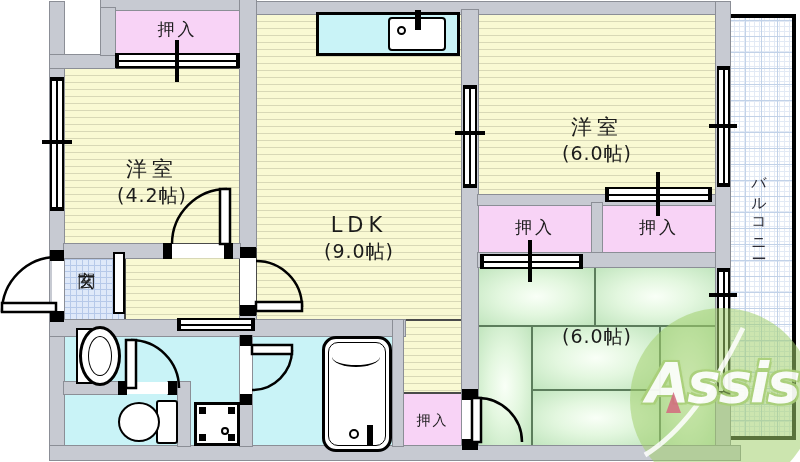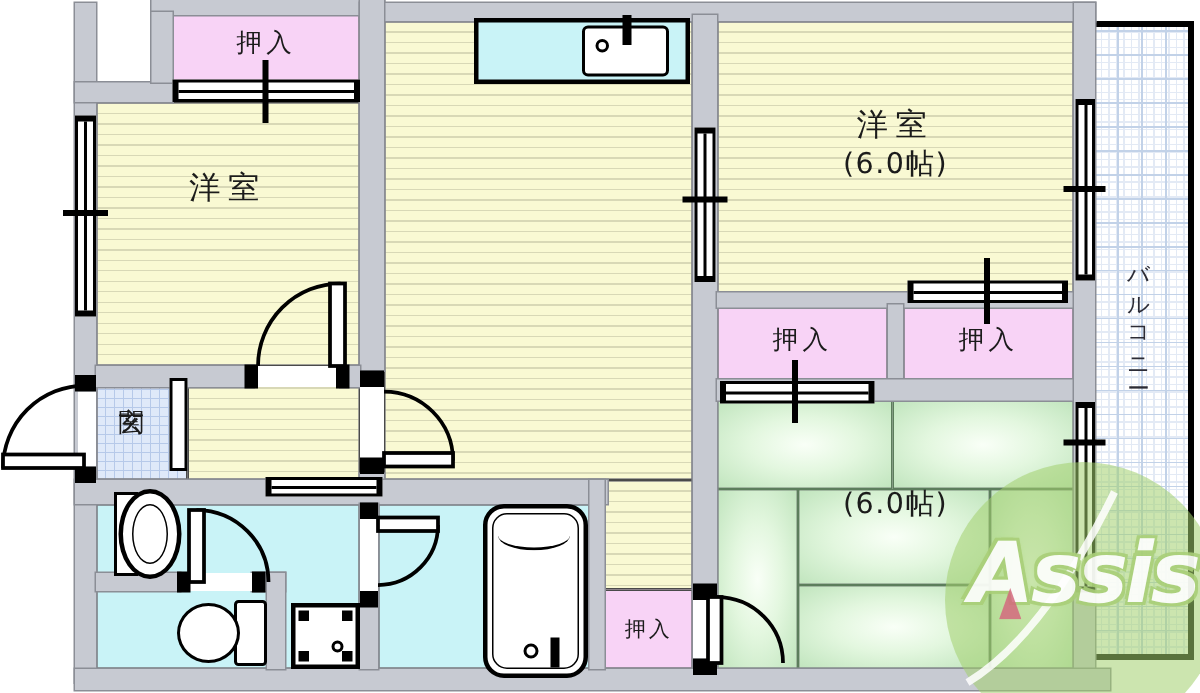--- a/index.html
+++ b/index.html
@@ -20,21 +20,21 @@
   .mat{position:absolute;background:radial-gradient(ellipse at center,#f9fff7 0%,#e3f7df 45%,#c1e5be 100%);border:1px solid #5c7d5c;box-sizing:border-box;}
   .win-v{position:absolute;background:#fff;border:2px solid #000;border-top:4px solid #000;border-bottom:4px solid #000;box-sizing:border-box;}
   .win-v::before{content:"";position:absolute;left:50%;top:0;bottom:0;width:2px;margin-left:-1px;background:#000;}
   .win-h{position:absolute;background:#fff;border:2px solid #000;border-left:4px solid #000;border-right:4px solid #000;box-sizing:border-box;}
   .win-h::before{content:"";position:absolute;top:50%;left:0;right:0;height:2px;margin-top:-1px;background:#000;}
   .jamb{position:absolute;background:#000;}
   .gap{position:absolute;background:#fff;}
   .tick{position:absolute;background:#000;}
   .fix{position:absolute;background:#fff;border:3px solid #000;box-sizing:border-box;}
   .label{position:absolute;text-align:center;line-height:1.3;}
-  .rname{font-size:21px;letter-spacing:5px;white-space:nowrap;}
+  .rname{font-size:21px;letter-spacing:5px;white-space:nowrap;margin-top:44px;}
   .rsize{font-size:19px;letter-spacing:1px;white-space:nowrap;}
   .cname{font-size:17px;letter-spacing:3px;}
   .cname-s{font-size:14px;letter-spacing:2px;}
   .vtext{position:absolute;writing-mode:vertical-rl;text-orientation:upright;}
   .svglayer{position:absolute;left:0;top:0;pointer-events:none;}
   #logo-circle{position:absolute;left:630px;top:308px;width:184px;height:184px;border-radius:50%;
       background:rgba(163,207,110,0.55);}
   #logo-text{position:absolute;left:646px;top:350px;font-size:56px;font-weight:bold;font-style:italic;
       color:#fff;letter-spacing:-2px;white-space:nowrap;opacity:0.9;
       text-shadow:2px 2px 0 #a9cf78,-2px -2px 0 #a9cf78,2px -2px 0 #a9cf78,-2px 2px 0 #a9cf78,0 0 4px #a9cf78;}
@@ -178,20 +178,25 @@
 
   <div class="fix" style="left:322px;top:336px;width:70px;height:116px;border-radius:14px;border-width:3.5px;">
     <div style="position:absolute;left:3px;top:3px;right:3px;bottom:3px;border:1.5px solid #000;border-radius:10px;"></div>
     <div style="position:absolute;left:7px;top:8px;width:48px;height:18px;border-bottom:2.5px solid #000;border-radius:0 0 50% 50%;"></div>
     <div style="position:absolute;left:24px;bottom:10px;width:10px;height:10px;border:2px solid #000;border-radius:50%;box-sizing:border-box;"></div>
     <div class="tick" style="left:42px;bottom:4px;width:6px;height:20px;"></div>
   </div>
 
   <div class="label" style="left:64px;top:112px;width:176px;">
     <div class="rname">洋室</div>
+    <div class="rsize">(4.2帖)</div>
+  </div>
+  <div class="label" style="left:256px;top:168px;width:206px;">
+    <div class="rname">LDK</div>
+    <div class="rsize">(9.0帖)</div>
   </div>
   <div class="label" style="left:478px;top:70px;width:238px;">
     <div class="rname">洋室</div>
     <div class="rsize">(6.0帖)</div>
   </div>
   <div class="label" style="left:478px;top:324px;width:238px;z-index:3;">
     <div class="rsize">(6.0帖)</div>
   </div>
 
   <div class="label cname" style="left:115px;top:18px;width:125px;">押入</div>

